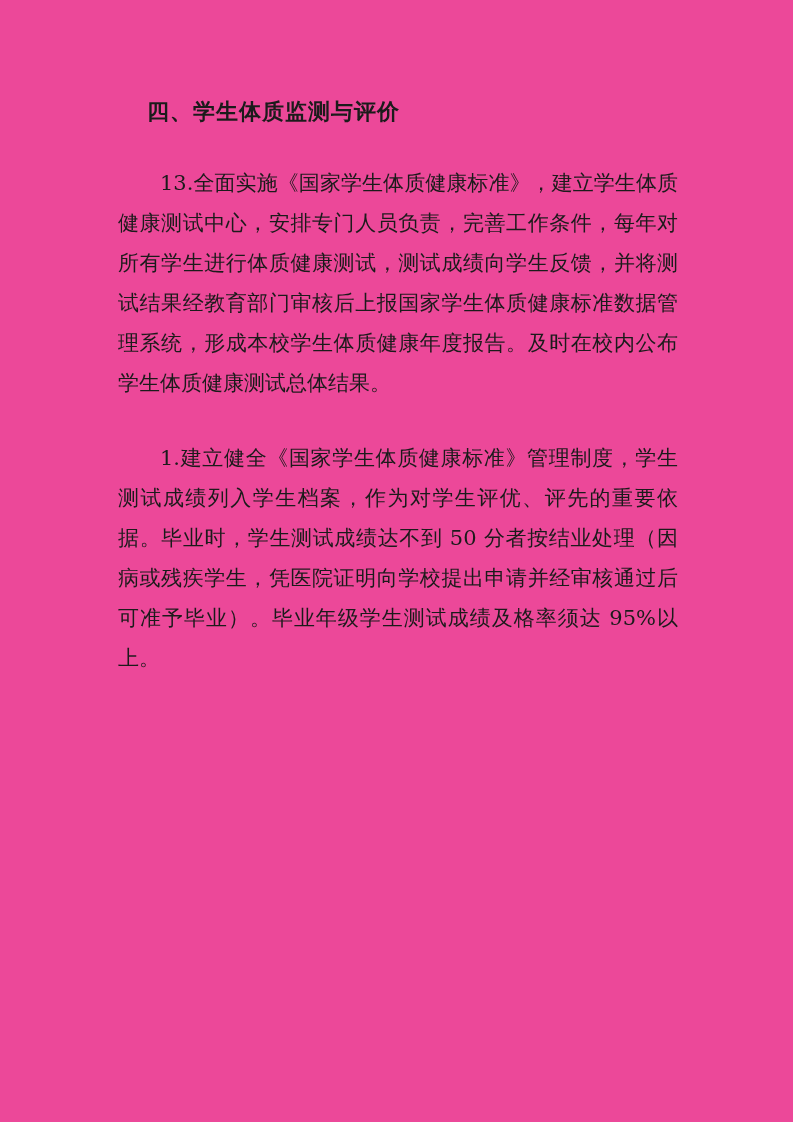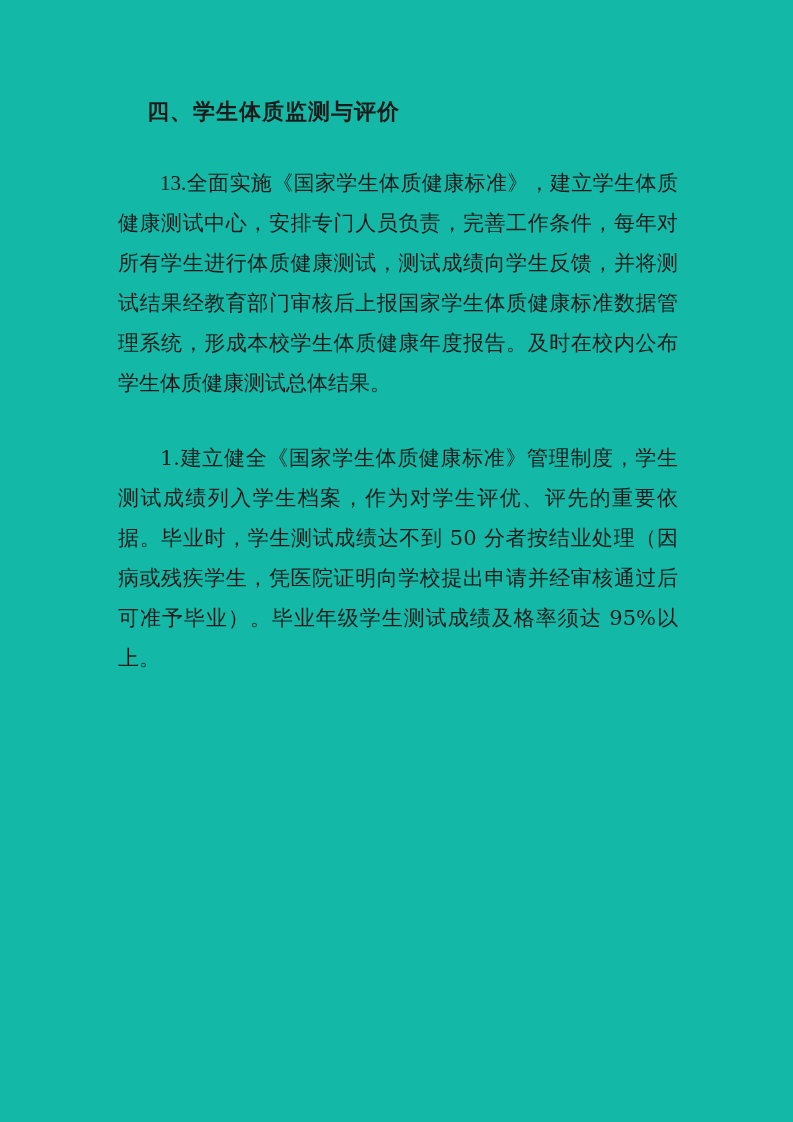--- a/index.html
+++ b/index.html
@@ -5,21 +5,21 @@
   html, body {
     margin: 0;
     padding: 0;
     background: #e9e9e9;
   }
   .page {
     position: relative;
     width: 793px;
     height: 1122px;
     margin: 0 auto;
-    background: #14b8a6;
+    background: #ec4899;
     overflow: hidden;
     font-family: "DejaVu Serif", "Liberation Serif", serif;
     color: #1b1b1b;
   }
   .content {
     position: absolute;
     left: 118px;
     top: 96px;
     width: 560px;
   }
@@ -35,21 +35,20 @@
     font-size: 21px;
     line-height: 40px;
     margin: 35px 0 0 0;
     text-align: justify;
     text-justify: inter-character;
     text-indent: 42px;
     word-break: break-all;
   }
   .para:first-of-type {
     margin-top: 37px;
-    font-family: Liberation Serif, serif;
   }
 </style>
 </head>
 <body>
 
 <div class="page">
   <div class="content">
     <h2 class="heading">四、学生体质监测与评价</h2>
     <p class="para">13.全面实施《国家学生体质健康标准》，建立学生体质健康测试中心，安排专门人员负责，完善工作条件，每年对所有学生进行体质健康测试，测试成绩向学生反馈，并将测试结果经教育部门审核后上报国家学生体质健康标准数据管理系统，形成本校学生体质健康年度报告。及时在校内公布学生体质健康测试总体结果。</p>
     <p class="para">1.建立健全《国家学生体质健康标准》管理制度，学生测试成绩列入学生档案，作为对学生评优、评先的重要依据。毕业时，学生测试成绩达不到 50 分者按结业处理（因病或残疾学生，凭医院证明向学校提出申请并经审核通过后可准予毕业）。毕业年级学生测试成绩及格率须达 95%以上。</p>

